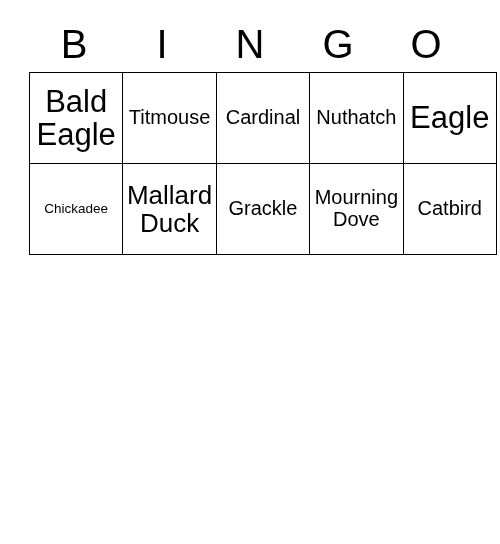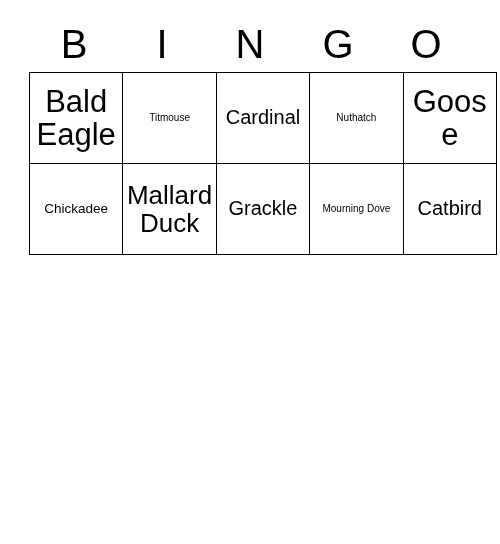--- a/index.html
+++ b/index.html
@@ -57,21 +57,21 @@
   }
   .cell-text {
     display: block;
     line-height: 1.08;
     font-family: "Liberation Sans", sans-serif;
   }
   
   .fs-xl { font-size: 31px; }
   .fs-lg { font-size: 26px; }
   .fs-md { font-size: 20px; }
-  .fs-sm { font-size: 10px; }
+  .fs-sm { font-size: 20px; }
   .fs-xs { font-size: 13.5px; }
 </style>
 </head>
 <body>
 
 <div class="card">
 
   <div class="header-row">
     <div class="header-cell">B</div>
     <div class="header-cell">I</div>
@@ -89,21 +89,21 @@
         <td>
             <span class="cell-text fs-sm">Titmouse</span>
           </td>
         <td>
             <span class="cell-text fs-md">Cardinal</span>
           </td>
         <td>
             <span class="cell-text fs-sm">Nuthatch</span>
           </td>
         <td>
-            <span class="cell-text fs-xl">Goose</span>
+            <span class="cell-text fs-xl">Eagle</span>
           </td>
       </tr>
       <tr>
         <td>
             <span class="cell-text fs-xs">Chickadee</span>
           </td>
         <td>
             <span class="cell-text fs-lg">Mallard Duck</span>
           </td>
         <td>

